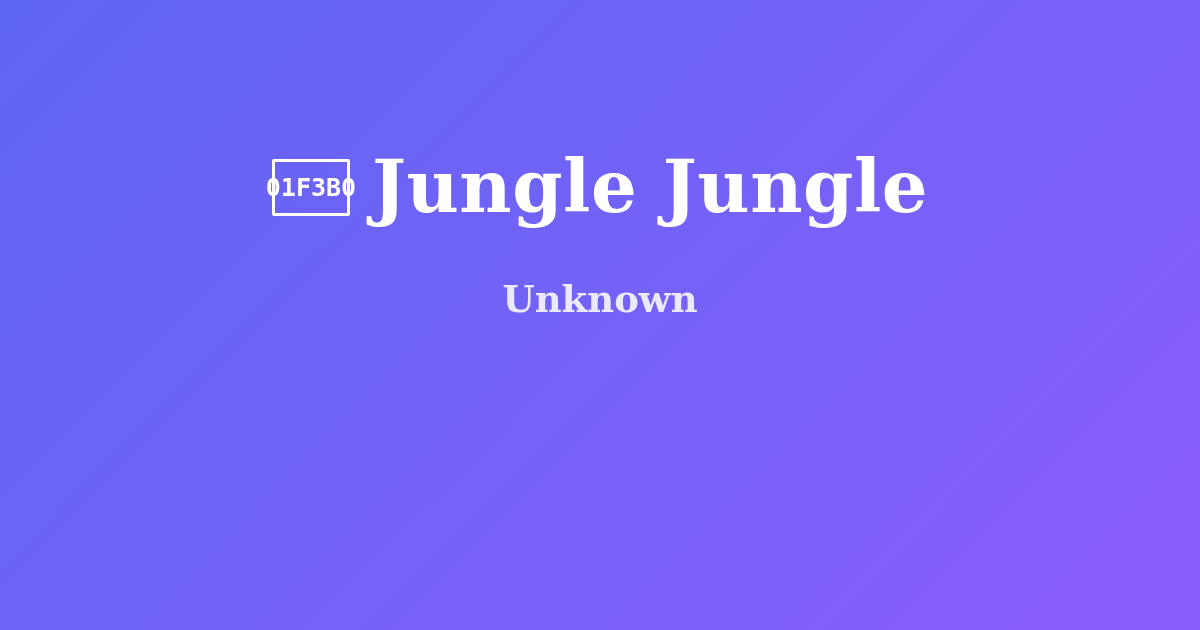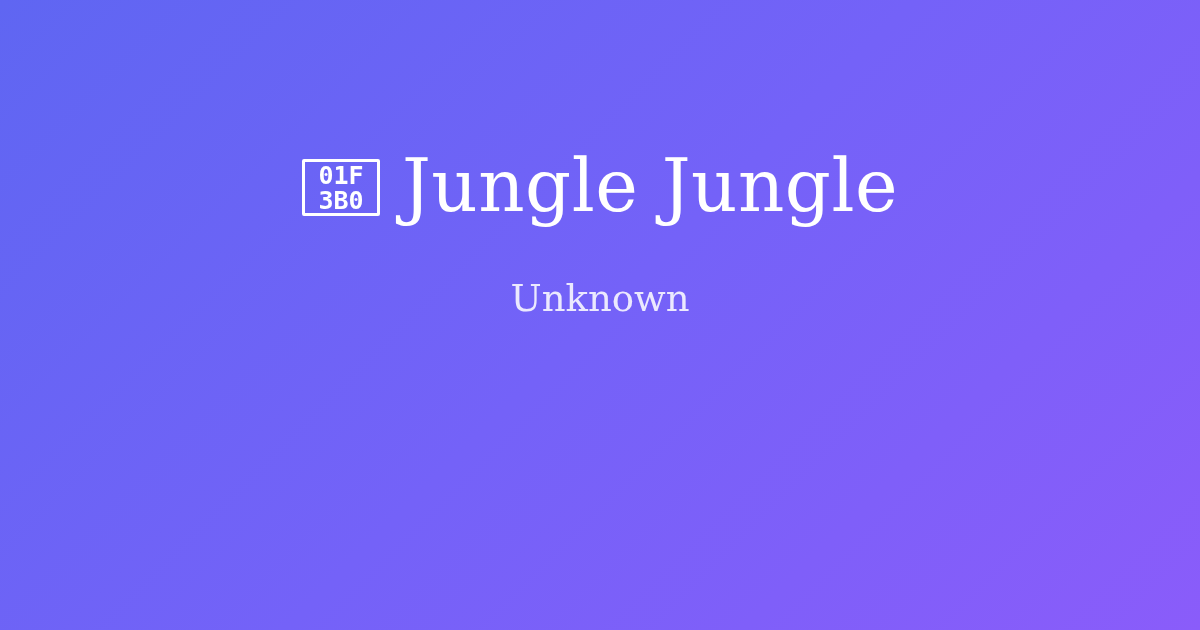--- a/index.html
+++ b/index.html
@@ -54,50 +54,50 @@
 
   
   .glyph-box {
     flex: none;
     width: 78px;
     height: 57px;
     box-sizing: border-box;
     border: 3px solid #FFFFFF;
     border-radius: 2px;
     display: flex;
-    flex-direction: column;
+    flex-direction: row;
     align-items: center;
     justify-content: center;
     line-height: 1;
     margin-top: 2px;
   }
   .glyph-box .cp {
     font-family: "DejaVu Sans Mono", "Liberation Mono", monospace;
     font-weight: 700;
     font-size: 25px;
     letter-spacing: 0px;
     color: #FFFFFF;
     line-height: 25px;
     display: block;
   }
 
   .card-title {
     font-family: "DejaVu Serif", "Liberation Serif", serif;
-    font-weight: 400;
+    font-weight: 700;
     font-size: 72px;
     line-height: 1.05;
     color: #FFFFFF;
     letter-spacing: 0.5px;
     white-space: nowrap;
     margin: 0;
   }
 
   .card-subtitle {
     font-family: "DejaVu Serif", "Liberation Serif", serif;
-    font-weight: 400;
+    font-weight: 700;
     font-size: 37px;
     line-height: 1.2;
     color: rgba(255, 255, 255, 0.86);
     margin: 0;
     margin-top: 52px;
     text-align: center;
     white-space: nowrap;
   }
 
   

